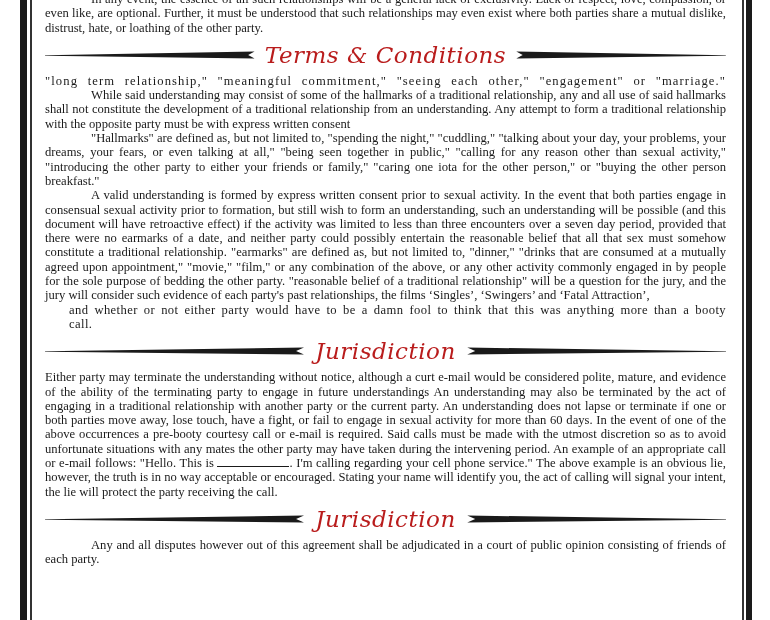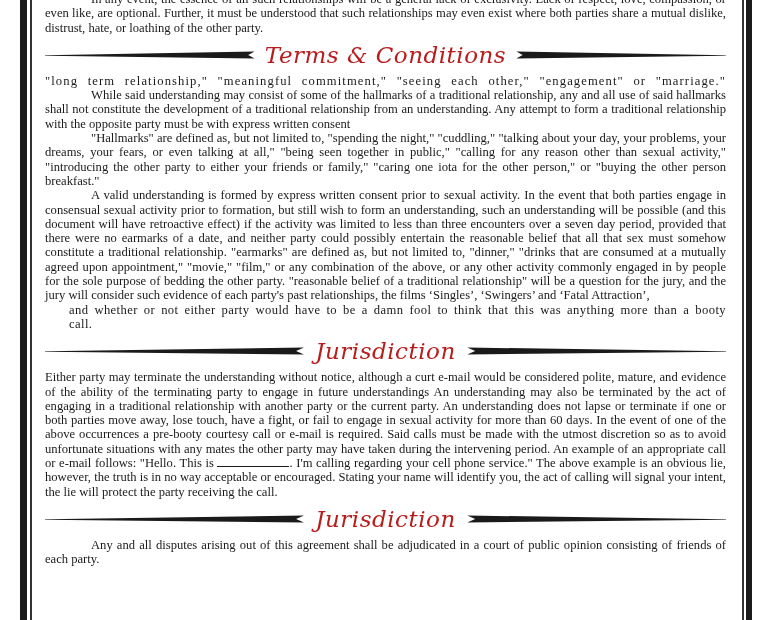--- a/index.html
+++ b/index.html
@@ -86,16 +86,16 @@
             <polygon points="0,5.3 196,1.5 190,5 196,8.5 0,5.7" fill="#1a1a1a"></polygon>
           </svg>
       </div>
       <span class="title">Jurisdiction</span>
       <div class="rule">
         <svg viewBox="0 0 200 10" preserveAspectRatio="none">
             <polygon points="200,5.3 4,1.5 10,5 4,8.5 200,5.7" fill="#1a1a1a"></polygon>
           </svg>
       </div>
     </div>
-    <p class="para indent">Any and all disputes arising out of this agreement shall be adjudicated in a court of public opinion consisting of friends of each party.</p>
+    <p class="para indent">Any and all disputes however out of this agreement shall be adjudicated in a court of public opinion consisting of friends of each party.</p>
 
   </div>
 </div>
 
 </body></html>

